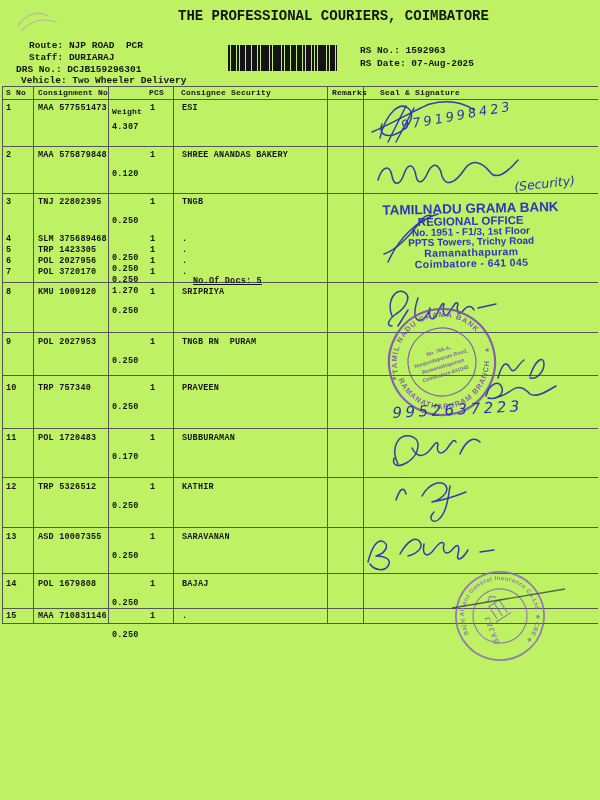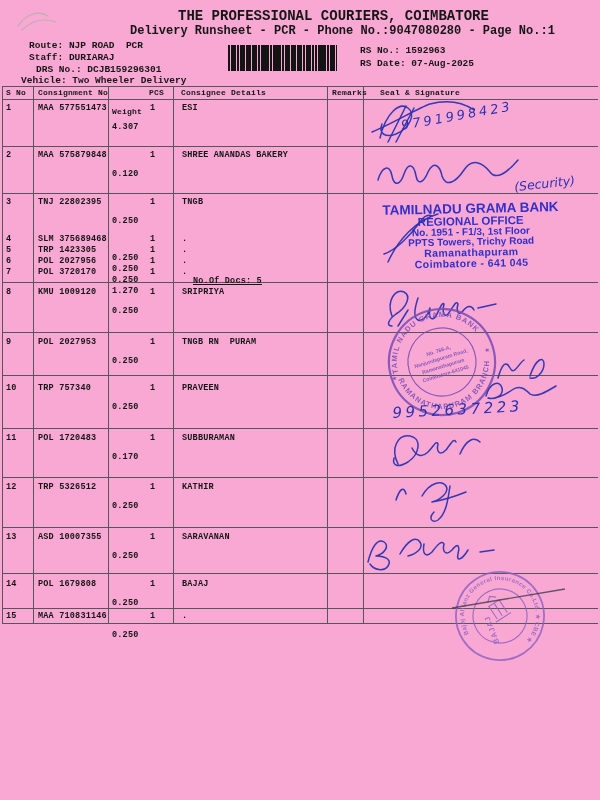--- a/index.html
+++ b/index.html
@@ -1,23 +1,23 @@
 <!DOCTYPE html>
 <html><head>
 <meta charset="utf-8">
 <style>
   html,body{margin:0;padding:0;background:#e9e9e9;}
-  .sheet{position:relative;width:600px;height:800px;background:#f9a8d4;overflow:hidden;
+  .sheet{position:relative;width:600px;height:800px;background:#bef264;overflow:hidden;
          font-family:"Liberation Mono",monospace;color:#161616;}
   
   .title{position:absolute;left:178px;top:8px;font-size:14px;font-weight:bold;white-space:pre;}
   .subtitle{position:absolute;left:130px;top:24px;font-size:12px;font-weight:bold;white-space:pre;}
   .meta{position:absolute;font-size:9.5px;font-weight:bold;white-space:pre;padding-left:14px;}
   .m-route{left:15px;top:40px;} .m-staff{left:15px;top:52px;}
-  .m-drs{left:22px;top:64px;} .m-vehicle{left:7px;top:75px;}
+  .m-drs{left:2px;top:64px;} .m-vehicle{left:7px;top:75px;}
   .m-rsno{left:346px;top:45px;} .m-rsdate{left:346px;top:58px;}
   
   .barcode{position:absolute;left:228px;top:45px;width:109px;height:26px;
     background:
       repeating-linear-gradient(90deg,#141414 0 2px,rgba(0,0,0,0) 2px 3px),
       repeating-linear-gradient(90deg,#141414 0 1px,rgba(0,0,0,0) 1px 5px),
       repeating-linear-gradient(90deg,rgba(0,0,0,0) 0 3px,#141414 3px 6px,rgba(0,0,0,0) 6px 11px);}
   
   .hl{position:absolute;left:2px;width:596px;height:1px;background:#55555a;}
   .vl{position:absolute;top:86px;height:537px;width:1px;background:#55555a;}
@@ -50,21 +50,20 @@
 </head>
 <body>
 
 <div class="sheet">
 
   <svg class="sig pencil" style="left:14px;top:6px" width="52" height="28" viewBox="0 0 52 28">
     <path d="M4,20 C12,8 24,4 34,10 M8,24 C18,14 30,12 42,16"></path>
   </svg>
 
   <div class="title">THE PROFESSIONAL COURIERS, COIMBATORE</div>
-  <div class="subtitle">Delivery Runsheet - PCR - Phone No.:9047080280 - Page No.:1</div>
   <div class="meta m-route">Route: NJP ROAD  PCR</div>
   <div class="meta m-staff">Staff: DURIARAJ</div>
   <div class="meta m-drs">DRS No.: DCJB159296301</div>
   <div class="meta m-vehicle">Vehicle: Two Wheeler Delivery</div>
   <div class="barcode"></div>
   <div class="meta m-rsno">RS No.: 1592963</div>
   <div class="meta m-rsdate">RS Date: 07-Aug-2025</div>
 
   <div class="hl" style="top:86px"></div>
   <div class="hl" style="top:99px"></div>
@@ -84,21 +83,21 @@
   <div class="vl" style="left:108px"></div>
   <div class="vl" style="left:173px"></div>
   <div class="vl" style="left:327px"></div>
   <div class="vl" style="left:363px"></div>
 
   <div class="row h" style="top:88px">
     <span class="cell sno">S No</span>
     <span class="cell cno">Consignment No</span>
     <span class="cell wt">Weight</span>
     <span class="cell" style="left:149px">PCS</span>
-    <span class="cell" style="left:181px">Consignee Details</span>
+    <span class="cell" style="left:181px">Consignee Security</span>
     <span class="cell" style="left:332px">Remarks</span>
     <span class="cell" style="left:380px">Seal &amp; Signature</span>
   </div>
 
   <div class="row" style="top:103px">
     <span class="cell sno">1</span>
     <span class="cell cno">MAA 577551473</span>
     <span class="cell wt">4.307</span>
     <span class="cell pcs">1</span>
     <span class="cell cd">ESI</span>

